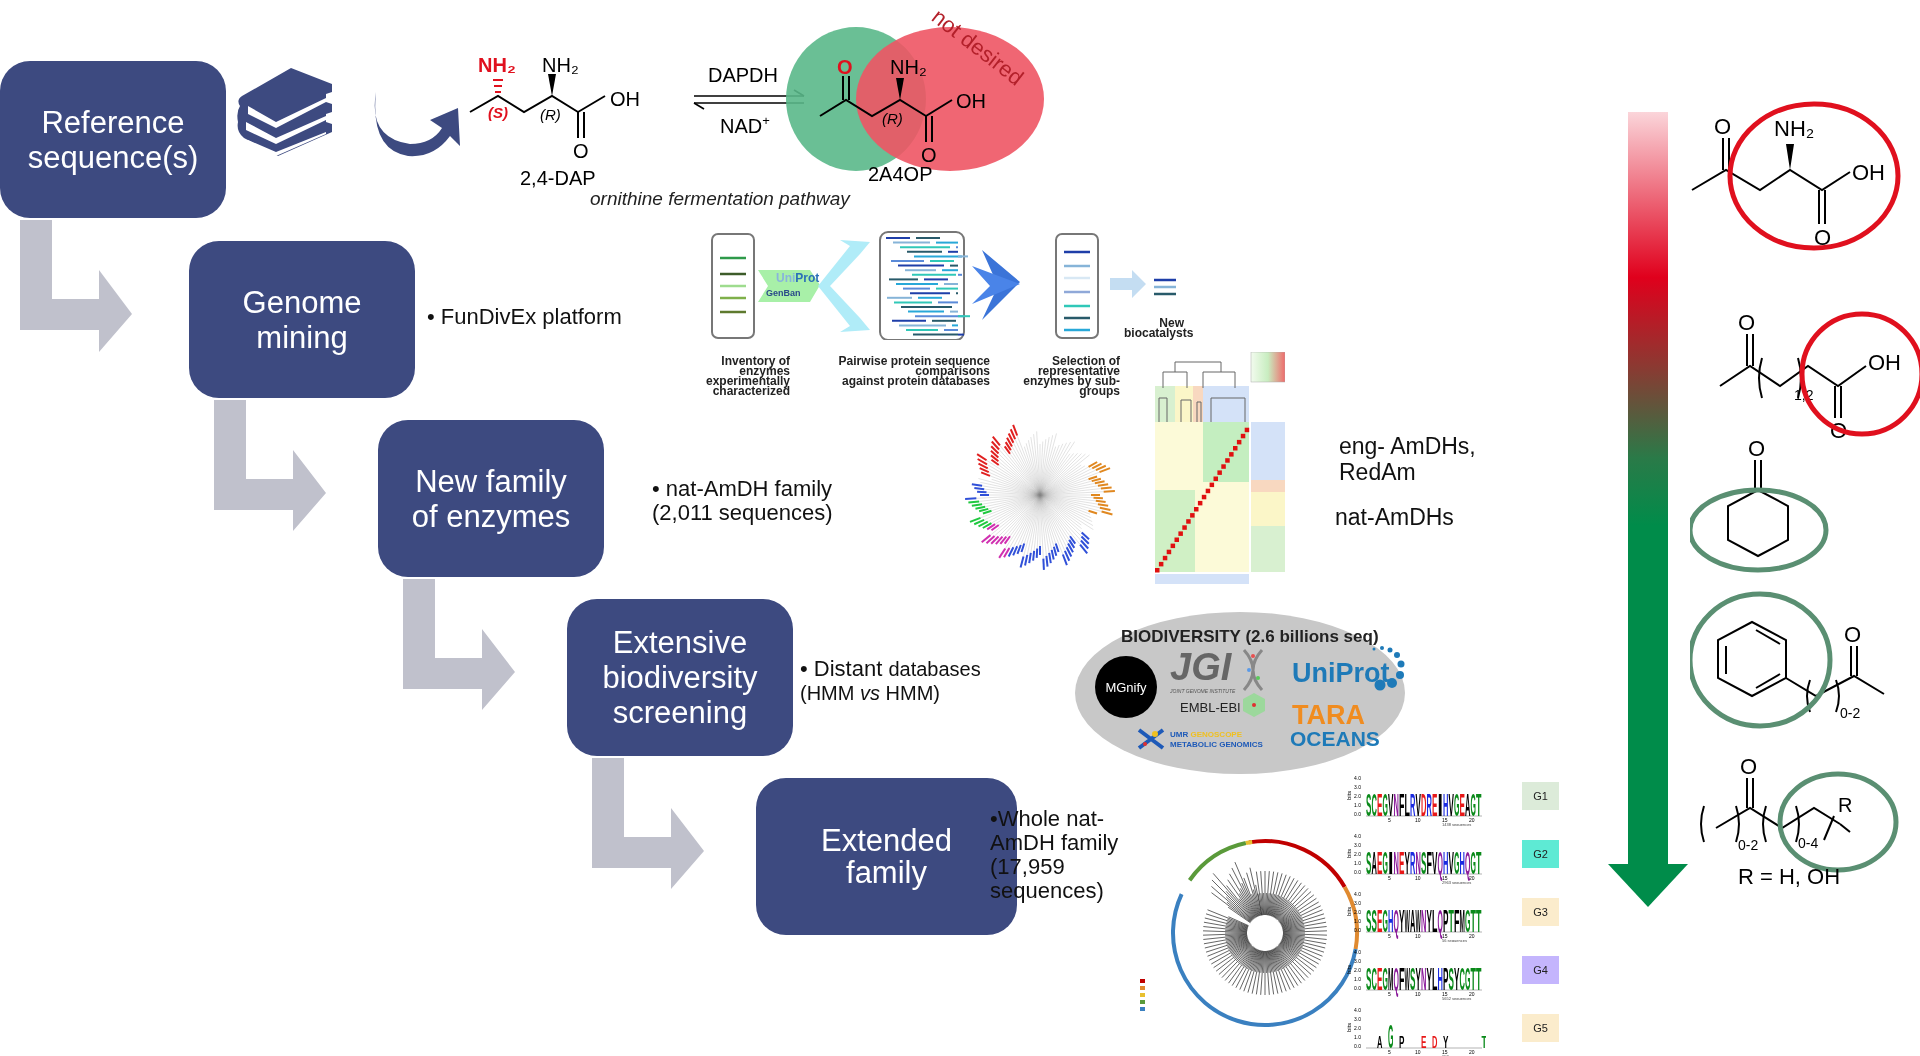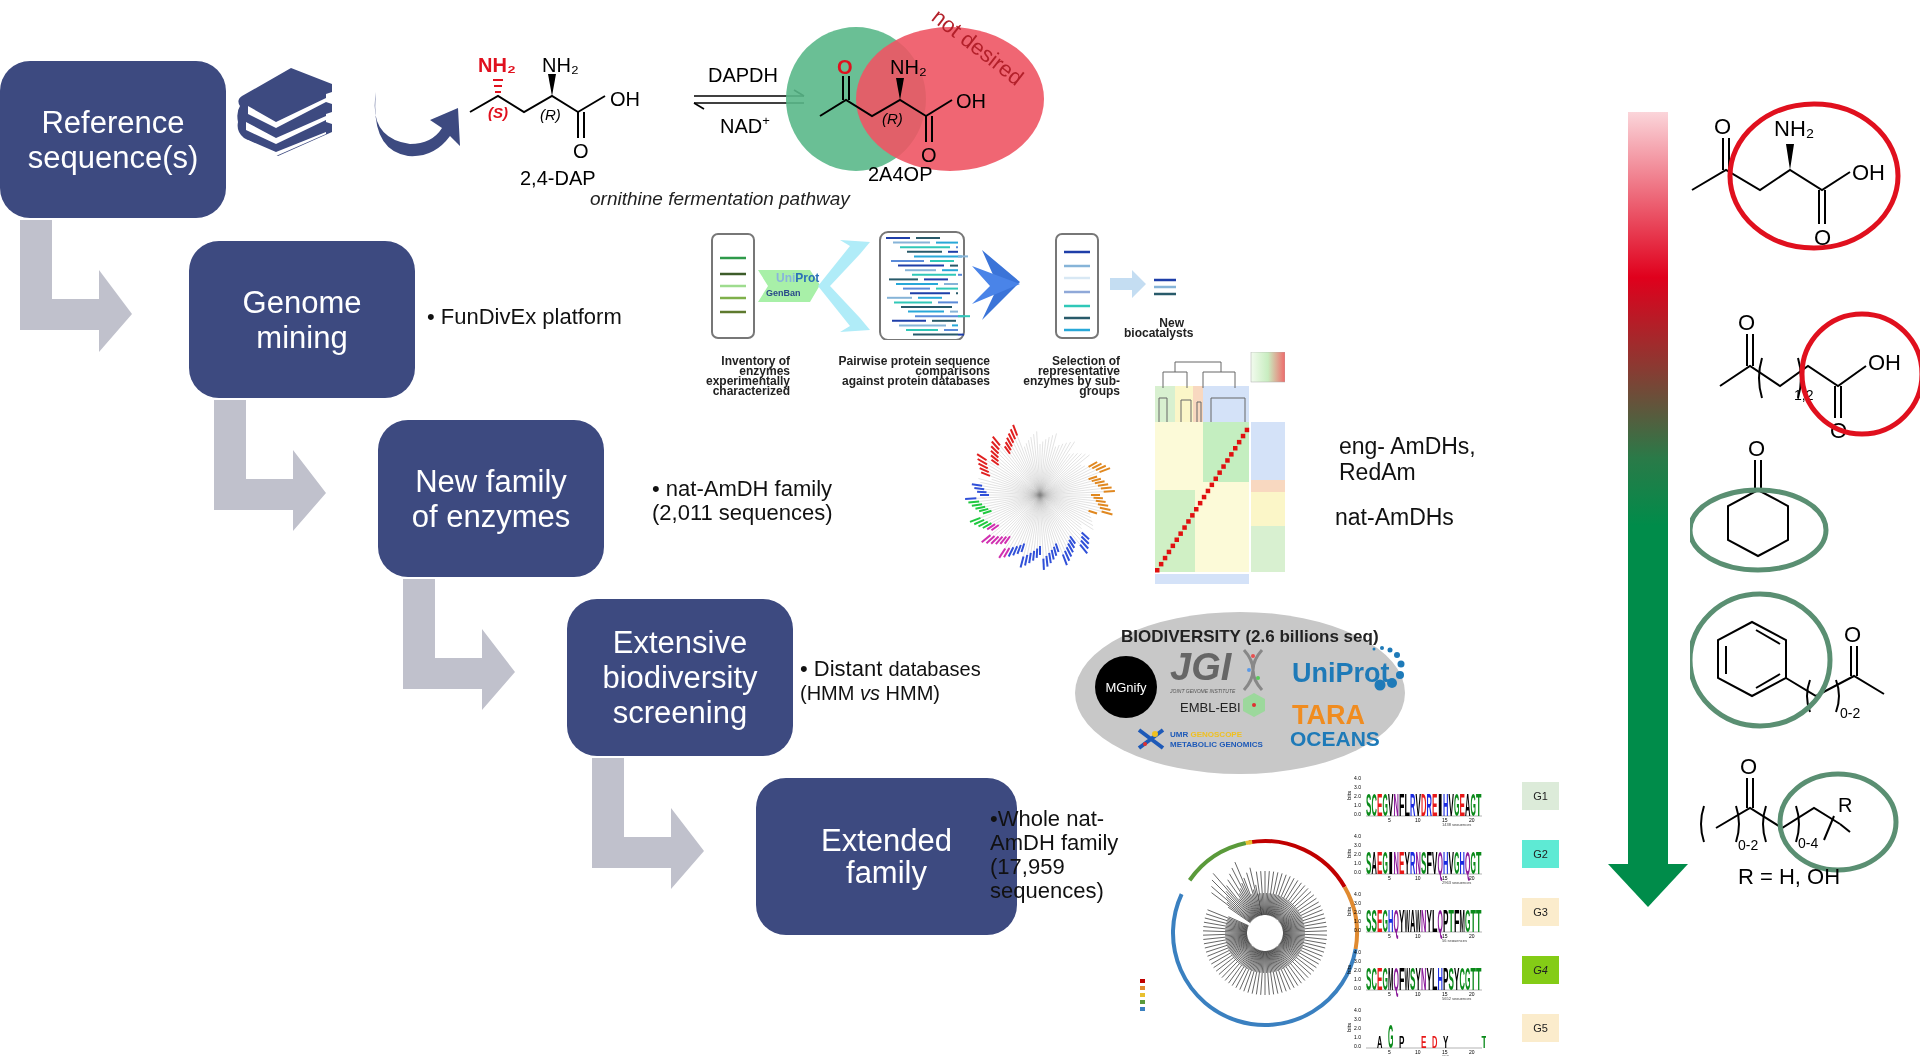--- a/index.html
+++ b/index.html
@@ -843,21 +843,21 @@
       <text x="91.5" y="42" font-size="32" font-weight="bold" fill="#1a2ae0" textLength="5.4" lengthAdjust="spacingAndGlyphs">H</text>
       <text x="97" y="42" font-size="32" font-weight="bold" fill="#000" textLength="5.4" lengthAdjust="spacingAndGlyphs">P</text>
       <text x="102.5" y="42" font-size="32" font-weight="bold" fill="#0a8a1a" textLength="5.4" lengthAdjust="spacingAndGlyphs">S</text>
       <text x="108" y="42" font-size="32" font-weight="bold" fill="#000" textLength="5.4" lengthAdjust="spacingAndGlyphs">Y</text>
       <text x="113.5" y="42" font-size="32" font-weight="bold" fill="#0a8a1a" textLength="5.4" lengthAdjust="spacingAndGlyphs">C</text>
       <text x="119" y="42" font-size="32" font-weight="bold" fill="#0a8a1a" textLength="5.4" lengthAdjust="spacingAndGlyphs">G</text>
       <text x="124.5" y="42" font-size="32" font-weight="bold" fill="#0a8a1a" textLength="5.4" lengthAdjust="spacingAndGlyphs">T</text>
       <text x="130" y="42" font-size="32" font-weight="bold" fill="#0a8a1a" textLength="5.4" lengthAdjust="spacingAndGlyphs">T</text>
       <text x="96" y="52" font-size="4" fill="#444">5652 sequences</text>
     </svg>
-    <div class="glabel" style="left: 1522px; top: 956px; background: #84cc16; font-style: italic;">G4</div>
+    <div class="glabel" style="left: 1522px; top: 956px; background: #c4b5fd;">G4</div>
     <svg class="abs" width="140" height="52" style="left: 1346px; top: 1006px;">
       <text x="5" y="26" font-size="6" transform="rotate(-90 5 26)">bits</text>
       <text x="8" y="6" font-size="5">4.0</text>
       <text x="8" y="15" font-size="5">3.0</text>
       <text x="8" y="24" font-size="5">2.0</text>
       <text x="8" y="33" font-size="5">1.0</text>
       <text x="8" y="42" font-size="5">0.0</text>
       <line x1="20" y1="42" x2="136" y2="42" stroke="#666" stroke-width="0.5"></line>
       <text x="42" y="48" font-size="5">5</text>
       <text x="69" y="48" font-size="5">10</text>

